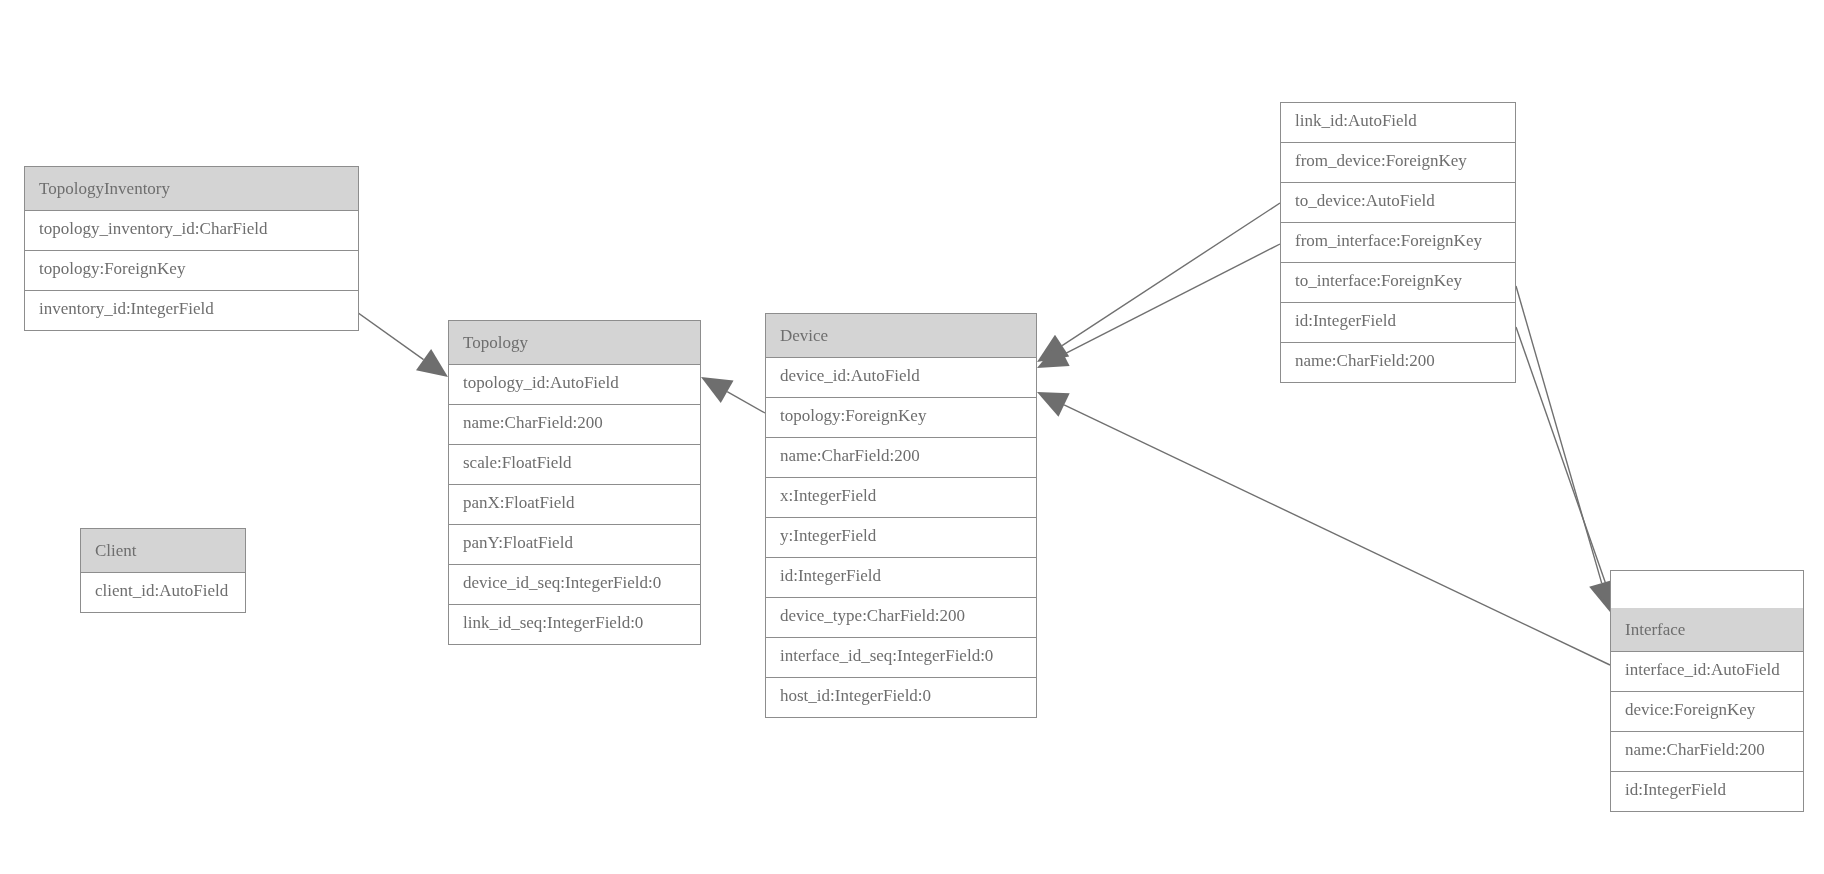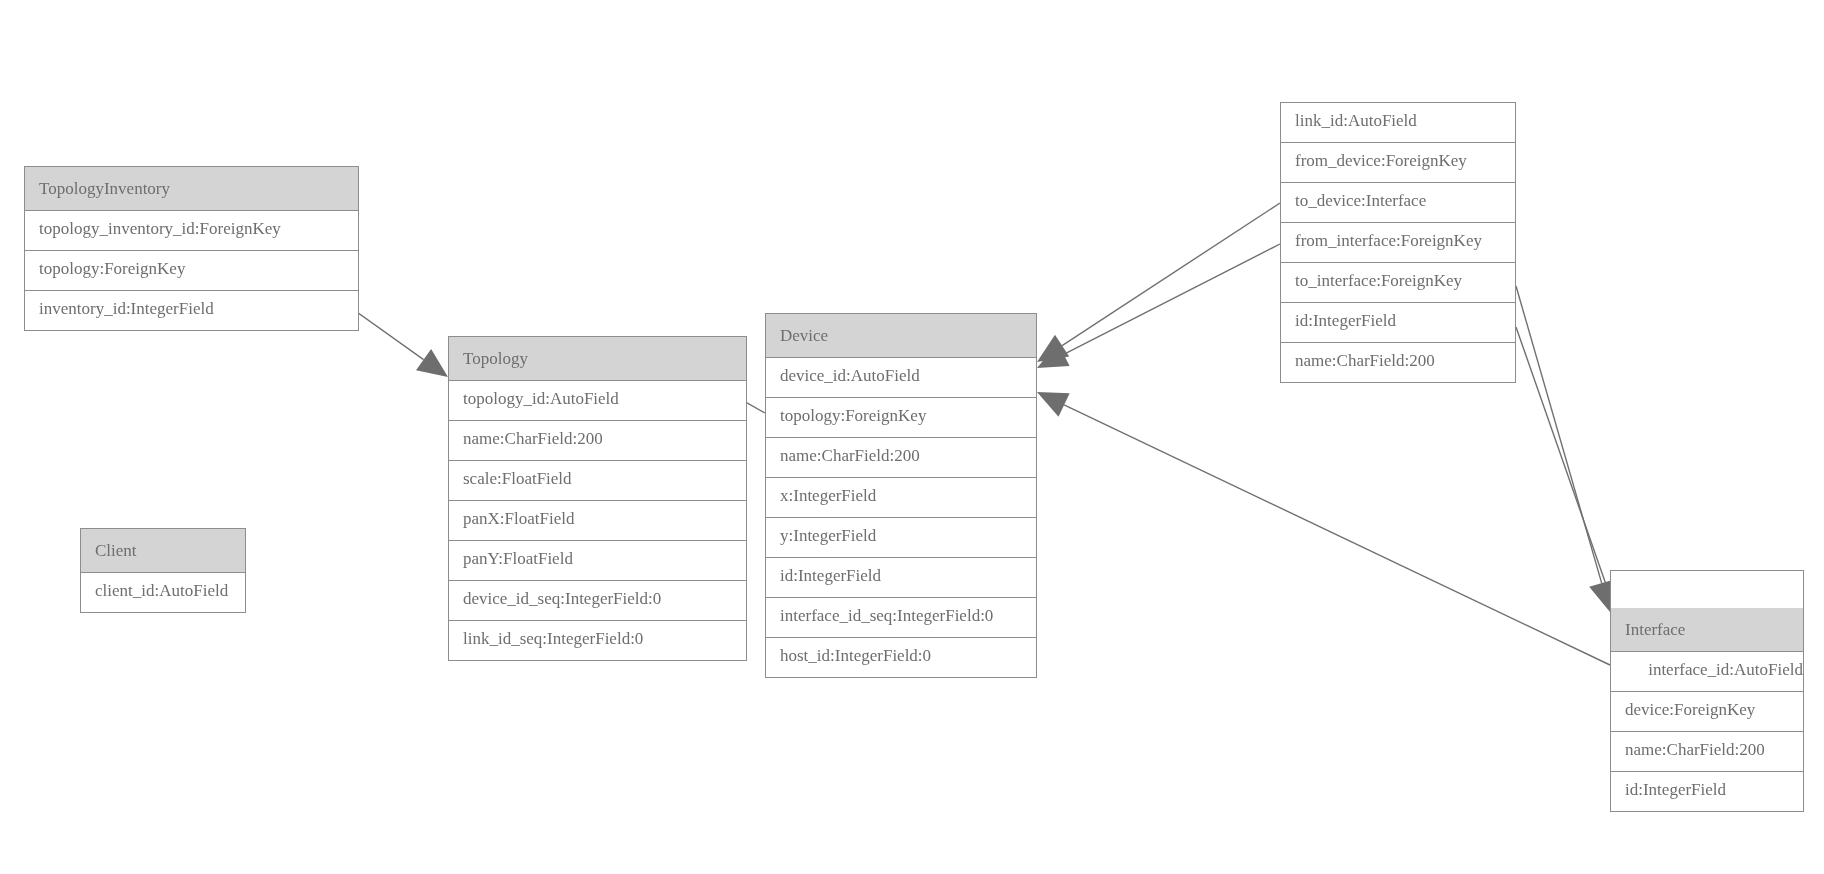--- a/index.html
+++ b/index.html
@@ -86,58 +86,59 @@
         <polygon points="1610,612 1589.197221052807,586.7761147307909 1614.1794191764125,579.5726588301194" fill="#6e6e6e"></polygon>
       </g>
       <g>
         <line x1="1516" y1="327" x2="1606.0983088447645" y2="584.6811632960263" stroke="#707070" stroke-width="1.4"></line>
         <polygon points="1616,613 1593.8268129397093,588.9718961299617 1618.3698047498197,580.3904304620909" fill="#6e6e6e"></polygon>
       </g>
     </svg>
 
 <div class="entity" style="left: 24px; top: 166px; width: 335px; border-color: rgb(141, 141, 141); background: rgb(255, 255, 255);">
       <div class="entity-header" style="background: rgb(212, 212, 212); color: rgb(110, 110, 110); border-bottom-color: rgb(141, 141, 141);">TopologyInventory</div>
-      <div class="entity-row" style="color: rgb(110, 110, 110); border-bottom-color: rgb(141, 141, 141);">topology_inventory_id:ForeignKey</div>
+      <div class="entity-row" style="color: rgb(110, 110, 110); border-bottom-color: rgb(141, 141, 141);">topology_inventory_id:CharField</div>
       <div class="entity-row" style="color: rgb(110, 110, 110); border-bottom-color: rgb(141, 141, 141);">topology:ForeignKey</div>
       <div class="entity-row" style="color: rgb(110, 110, 110); border-bottom-color: rgb(141, 141, 141);">inventory_id:IntegerField</div>
     </div>
     <div class="entity" style="left: 80px; top: 528px; width: 166px; border-color: rgb(141, 141, 141); background: rgb(255, 255, 255);">
       <div class="entity-header" style="background: rgb(212, 212, 212); color: rgb(110, 110, 110); border-bottom-color: rgb(141, 141, 141);">Client</div>
       <div class="entity-row" style="color: rgb(110, 110, 110); border-bottom-color: rgb(141, 141, 141);">client_id:AutoField</div>
     </div>
-    <div class="entity" style="left: 448px; top: 336px; width: 299px; border-color: rgb(141, 141, 141); background: rgb(255, 255, 255);">
+    <div class="entity" style="left: 448px; top: 320px; width: 253px; border-color: rgb(141, 141, 141); background: rgb(255, 255, 255);">
       <div class="entity-header" style="background: rgb(212, 212, 212); color: rgb(110, 110, 110); border-bottom-color: rgb(141, 141, 141);">Topology</div>
       <div class="entity-row" style="color: rgb(110, 110, 110); border-bottom-color: rgb(141, 141, 141);">topology_id:AutoField</div>
       <div class="entity-row" style="color: rgb(110, 110, 110); border-bottom-color: rgb(141, 141, 141);">name:CharField:200</div>
       <div class="entity-row" style="color: rgb(110, 110, 110); border-bottom-color: rgb(141, 141, 141);">scale:FloatField</div>
       <div class="entity-row" style="color: rgb(110, 110, 110); border-bottom-color: rgb(141, 141, 141);">panX:FloatField</div>
       <div class="entity-row" style="color: rgb(110, 110, 110); border-bottom-color: rgb(141, 141, 141);">panY:FloatField</div>
       <div class="entity-row" style="color: rgb(110, 110, 110); border-bottom-color: rgb(141, 141, 141);">device_id_seq:IntegerField:0</div>
       <div class="entity-row" style="color: rgb(110, 110, 110); border-bottom-color: rgb(141, 141, 141);">link_id_seq:IntegerField:0</div>
     </div>
     <div class="entity" style="left: 765px; top: 313px; width: 272px; border-color: rgb(141, 141, 141); background: rgb(255, 255, 255);">
       <div class="entity-header" style="background: rgb(212, 212, 212); color: rgb(110, 110, 110); border-bottom-color: rgb(141, 141, 141);">Device</div>
       <div class="entity-row" style="color: rgb(110, 110, 110); border-bottom-color: rgb(141, 141, 141);">device_id:AutoField</div>
       <div class="entity-row" style="color: rgb(110, 110, 110); border-bottom-color: rgb(141, 141, 141);">topology:ForeignKey</div>
       <div class="entity-row" style="color: rgb(110, 110, 110); border-bottom-color: rgb(141, 141, 141);">name:CharField:200</div>
       <div class="entity-row" style="color: rgb(110, 110, 110); border-bottom-color: rgb(141, 141, 141);">x:IntegerField</div>
       <div class="entity-row" style="color: rgb(110, 110, 110); border-bottom-color: rgb(141, 141, 141);">y:IntegerField</div>
       <div class="entity-row" style="color: rgb(110, 110, 110); border-bottom-color: rgb(141, 141, 141);">id:IntegerField</div>
+      <div class="entity-row" style="color: rgb(110, 110, 110); border-bottom-color: rgb(141, 141, 141);">device_type:CharField:200</div>
       <div class="entity-row" style="color: rgb(110, 110, 110); border-bottom-color: rgb(141, 141, 141);">interface_id_seq:IntegerField:0</div>
       <div class="entity-row" style="color: rgb(110, 110, 110); border-bottom-color: rgb(141, 141, 141);">host_id:IntegerField:0</div>
     </div>
     <div class="entity" style="left: 1280px; top: 102px; width: 236px; border-color: rgb(141, 141, 141); background: rgb(255, 255, 255);">
       <div class="entity-row" style="color: rgb(110, 110, 110); border-bottom-color: rgb(141, 141, 141);">link_id:AutoField</div>
       <div class="entity-row" style="color: rgb(110, 110, 110); border-bottom-color: rgb(141, 141, 141);">from_device:ForeignKey</div>
-      <div class="entity-row" style="color: rgb(110, 110, 110); border-bottom-color: rgb(141, 141, 141);">to_device:Interface</div>
+      <div class="entity-row" style="color: rgb(110, 110, 110); border-bottom-color: rgb(141, 141, 141);">to_device:AutoField</div>
       <div class="entity-row" style="color: rgb(110, 110, 110); border-bottom-color: rgb(141, 141, 141);">from_interface:ForeignKey</div>
       <div class="entity-row" style="color: rgb(110, 110, 110); border-bottom-color: rgb(141, 141, 141);">to_interface:ForeignKey</div>
       <div class="entity-row" style="color: rgb(110, 110, 110); border-bottom-color: rgb(141, 141, 141);">id:IntegerField</div>
       <div class="entity-row" style="color: rgb(110, 110, 110); border-bottom-color: rgb(141, 141, 141);">name:CharField:200</div>
     </div>
     <div class="entity" style="left: 1610px; top: 570px; width: 194px; border-color: rgb(141, 141, 141); background: rgb(255, 255, 255);">
       <div class="entity-header" style="background: rgb(212, 212, 212); color: rgb(110, 110, 110); border-bottom-color: rgb(141, 141, 141); margin-top: 37px;">Interface</div>
-      <div class="entity-row" style="color: rgb(110, 110, 110); border-bottom-color: rgb(141, 141, 141); text-align: right;">interface_id:AutoField</div>
+      <div class="entity-row" style="color: rgb(110, 110, 110); border-bottom-color: rgb(141, 141, 141);">interface_id:AutoField</div>
       <div class="entity-row" style="color: rgb(110, 110, 110); border-bottom-color: rgb(141, 141, 141);">device:ForeignKey</div>
       <div class="entity-row" style="color: rgb(110, 110, 110); border-bottom-color: rgb(141, 141, 141);">name:CharField:200</div>
       <div class="entity-row" style="color: rgb(110, 110, 110); border-bottom-color: rgb(141, 141, 141);">id:IntegerField</div>
     </div>
   </div>
 
 </body></html>

